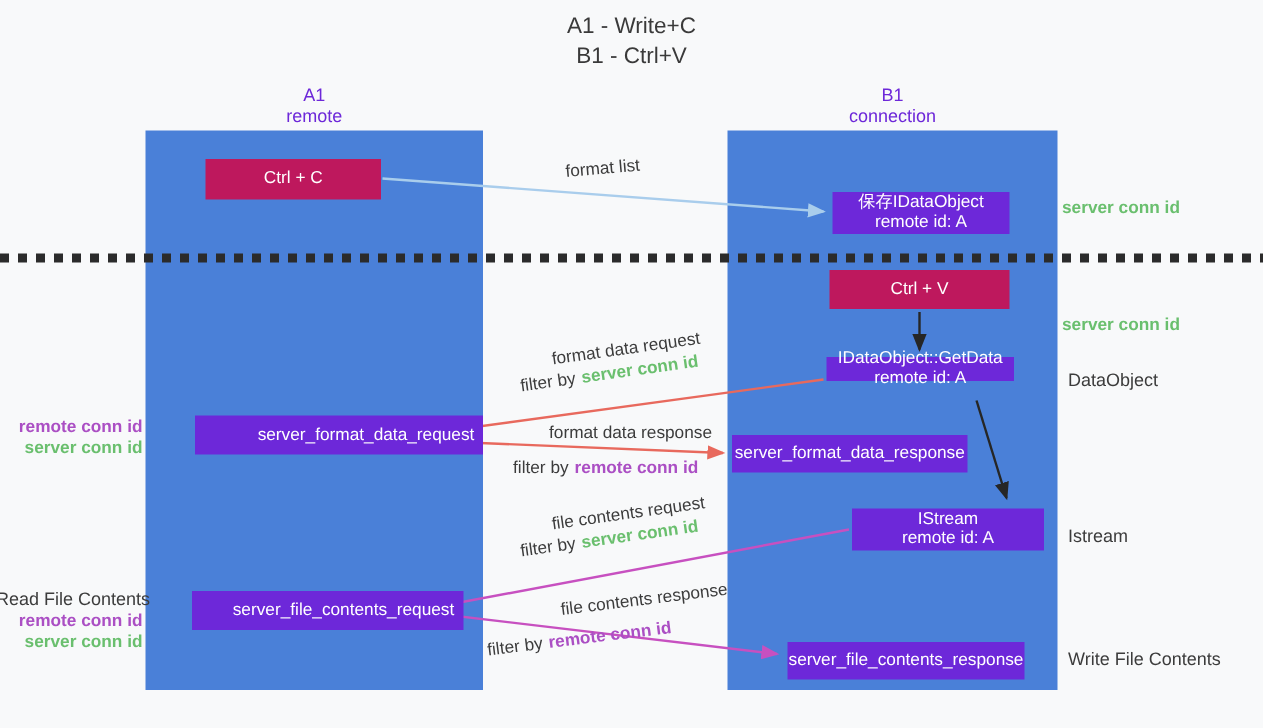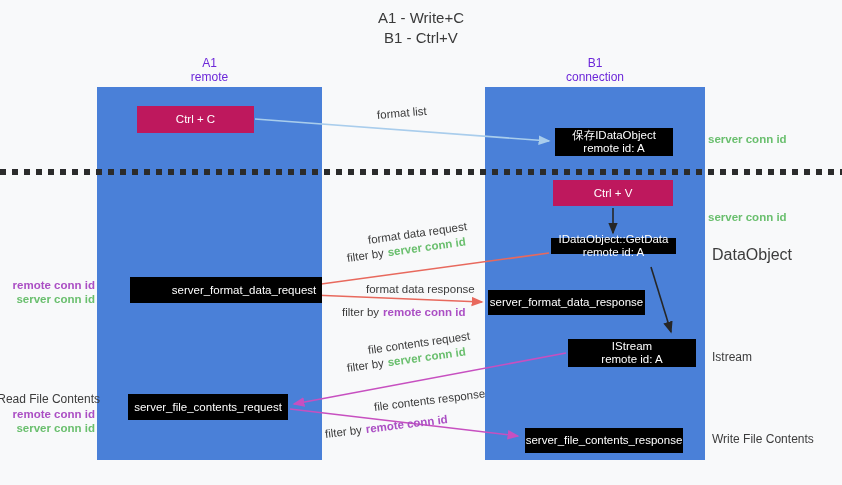--- a/index.html
+++ b/index.html
@@ -22,29 +22,29 @@
   .dashline {
     position:absolute; left:0; top:169px; width:842px; height:6px;
     background:repeating-linear-gradient(90deg,#2b2b2b 0 6px,transparent 6px 12px);
   }
   .box {
     position:absolute; display:flex; flex-direction:column; align-items:center;
     justify-content:center; color:#ffffff; font-size:11.5px; line-height:13px;
     text-align:center; white-space:nowrap;
   }
   .green { background:#be185d; }
-  .orange { background:#000000; }
+  .orange { background:#6d28d9; }
   #box-ctrl-c   { left:137px; top:106px; width:117px; height:27px; }
   #box-save     { left:555px; top:128px; width:118px; height:28px; }
   #box-ctrl-v   { left:553px; top:180px; width:120px; height:26px; }
   #box-getdata  { left:551px; top:238px; width:125px; height:16px; }
   #box-format-req { left:130px; top:277px; width:156px; height:26px;padding-left:36px; }
   #box-format-res { left:488px; top:290px; width:157px; height:25px; }
   #box-istream  { left:568px; top:339px; width:128px; height:28px; }
-  #box-file-req { left:128px; top:394px; width:160px; height:26px; }
+  #box-file-req { left:128px; top:394px; width:160px; height:26px;padding-left:21px; }
   #box-file-res { left:525px; top:428px; width:158px; height:25px; }
   .lbl {
     position:absolute; font-size:11.5px; color:#3c3c3c; white-space:nowrap;
     transform-origin:left center;
   }
   .green-t { color:#6abf6e; font-weight:bold; }
   .purple-t { color:#ab4fc4; font-weight:bold; }
   .filter-prefix { margin-right:4px; color:#3c3c3c; font-weight:normal; }
   #lbl-format-list { left:377px; top:109px; transform:rotate(-5deg); }
   #lbl-fdr        { left:368px; top:234px; transform:rotate(-8deg); }
@@ -52,21 +52,21 @@
   #lbl-fds        { left:366px; top:283px; }
   #lbl-fds-filter { left:342px; top:306px; }
   #lbl-fcr        { left:368px; top:344px; transform:rotate(-8deg); }
   #lbl-fcr-filter { left:347px; top:362px; transform:rotate(-8deg); }
   #lbl-fcs        { left:374px; top:401px; transform:rotate(-7deg); }
   #lbl-fcs-filter { left:325px; top:428px; transform:rotate(-7deg); }
   .side-right { text-align:left; }
   .side-left  { text-align:right; }
   #side-scid1 { left:708px; top:133px; }
   #side-scid2 { left:708px; top:211px; }
-  #side-dataobject { left:712px; top:246px; font-size:16px; }
+  #side-dataobject { left:712px; top:246px; font-size:12px; }
   #side-istream    { left:712px; top:350px; font-size:12px; }
   #side-wfc        { left:712px; top:432px; font-size:12px; }
   #side-rcid1 { right:747px; top:279px; }
   #side-scid3 { right:747px; top:293px; }
   #side-rfc   { right:742px; top:392px; font-size:12px; }
   #side-rcid2 { right:747px; top:408px; }
   #side-scid4 { right:747px; top:422px; }
   #arrow-layer { position:absolute; left:0; top:0; width:842px; height:485px; pointer-events:none; }
   .ar-blue    { stroke:#a9cdec; stroke-width:1.6; fill:none; }
   .ar-black   { stroke:#262626; stroke-width:1.6; fill:none; }

